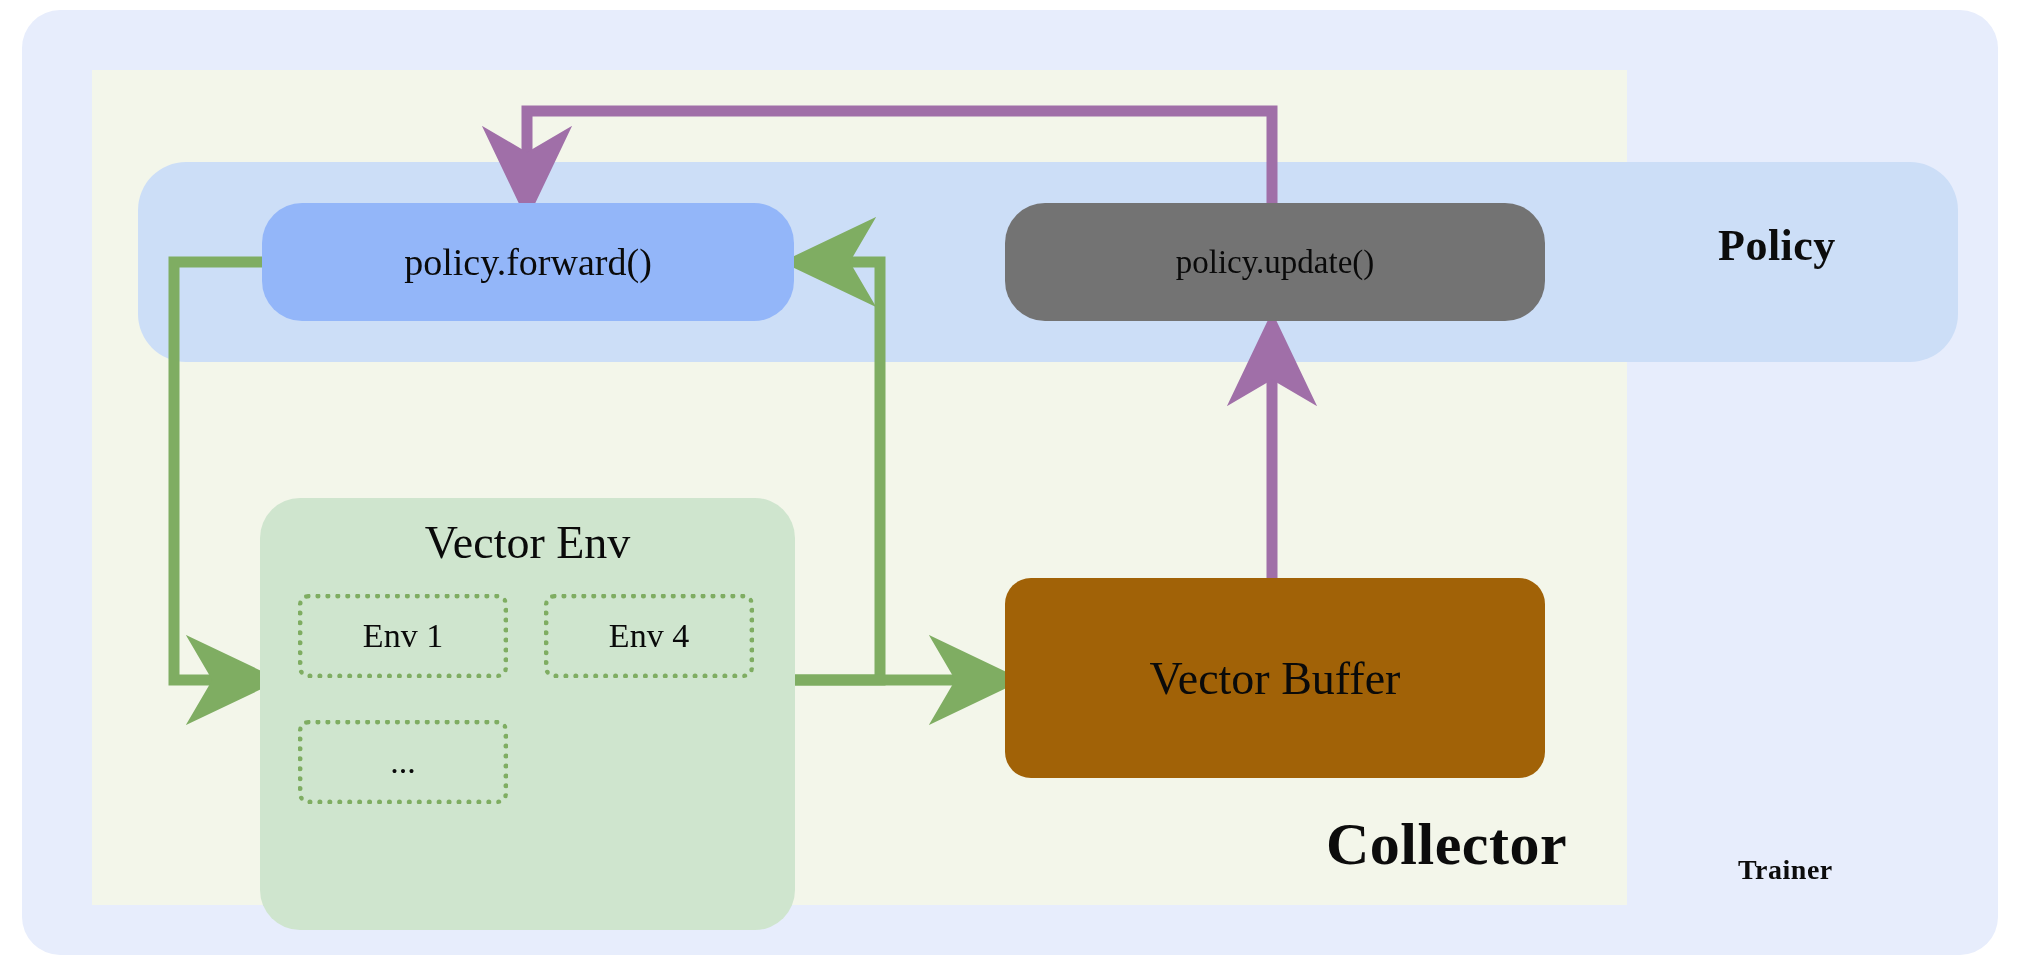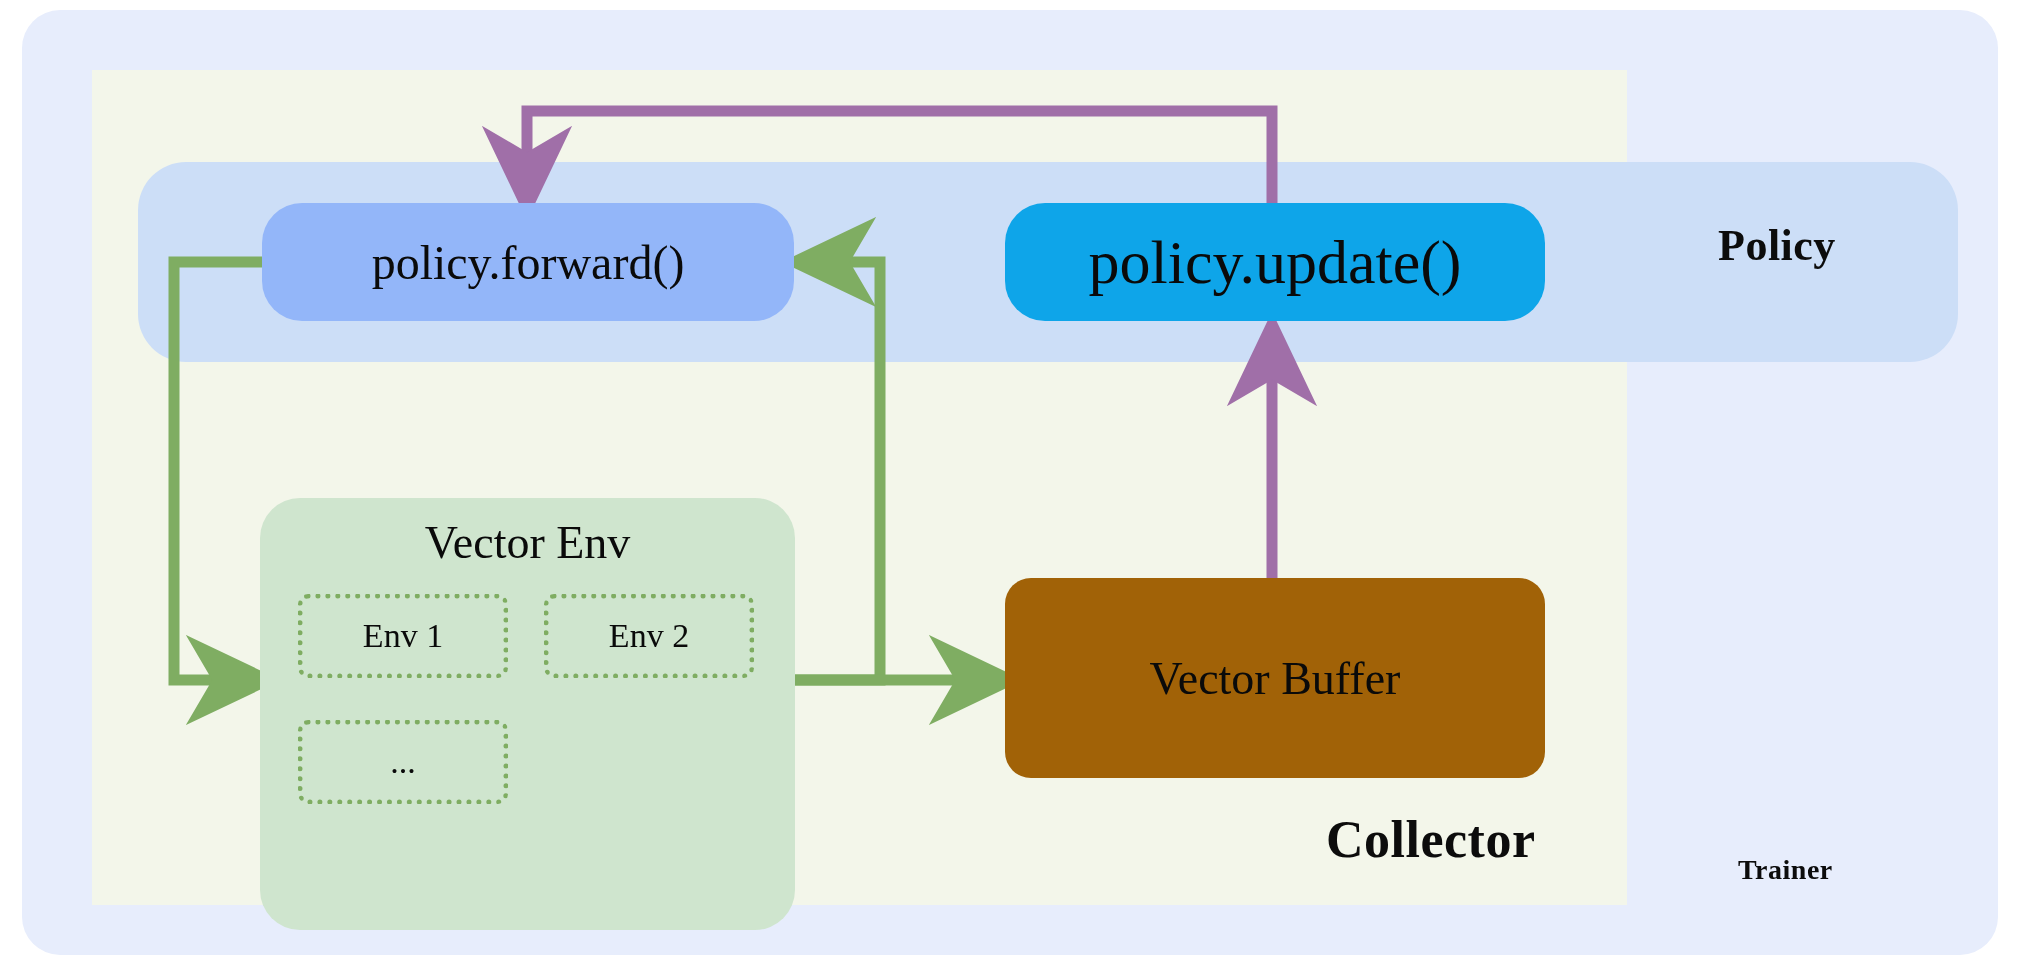--- a/index.html
+++ b/index.html
@@ -19,35 +19,35 @@
     position:absolute;left:138px;top:162px;width:1820px;height:200px;
     background:#ccdef7;border-radius:48px;
   }
 
   
   .zone-label{
     position:absolute;font-weight:bold;color:#0c0c0c;
     font-family:"Liberation Serif", serif;letter-spacing:.5px;white-space:nowrap;
   }
   .lbl-policy{left:1718px;top:220px;font-size:44px;}
-  .lbl-collector{left:1326px;top:810px;font-size:52px;}
+  .lbl-collector{left:1326px;top:810px;font-size:60px;}
   .lbl-trainer{left:1738px;top:810px;font-size:28px;margin-top:44px;}
 
   
   .node{
     position:absolute;display:flex;align-items:center;justify-content:center;
     color:#0a0a0a;font-family:"Liberation Serif", serif;white-space:nowrap;
   }
   .node-forward{
     left:262px;top:203px;width:532px;height:118px;
-    background:#93b6f9;border-radius:40px;font-size:48px;
+    background:#93b6f9;border-radius:40px;font-size:38px;
   }
   .node-update{
     left:1005px;top:203px;width:540px;height:118px;
-    background:#0ea5e9;border-radius:40px;font-size:62px;
+    background:#737373;border-radius:40px;font-size:33px;
   }
   .node-buffer{
     left:1005px;top:578px;width:540px;height:200px;
     background:#a16207;border-radius:26px;font-size:46px;
   }
 
   
   .vecenv{
     position:absolute;left:260px;top:498px;width:535px;height:432px;
     background:#cfe5ce;border-radius:40px;
@@ -113,21 +113,21 @@
   <div class="node node-forward">policy.forward()</div>
 
   <div class="node node-update">policy.update()</div>
 
   <div class="node node-buffer">Vector Buffer</div>
 
   <div class="vecenv">
     <div class="vecenv-title">Vector Env</div>
     <div class="env-grid">
       <div class="env-cell">Env 1</div>
-      <div class="env-cell">Env 2</div>
+      <div class="env-cell">Env 4</div>
       <div class="env-cell">...</div>
     </div>
   </div>
 
   <div class="zone-label lbl-policy">Policy</div>
 
   <div class="zone-label lbl-collector">Collector</div>
 
   <div class="zone-label lbl-trainer">Trainer</div>
 

